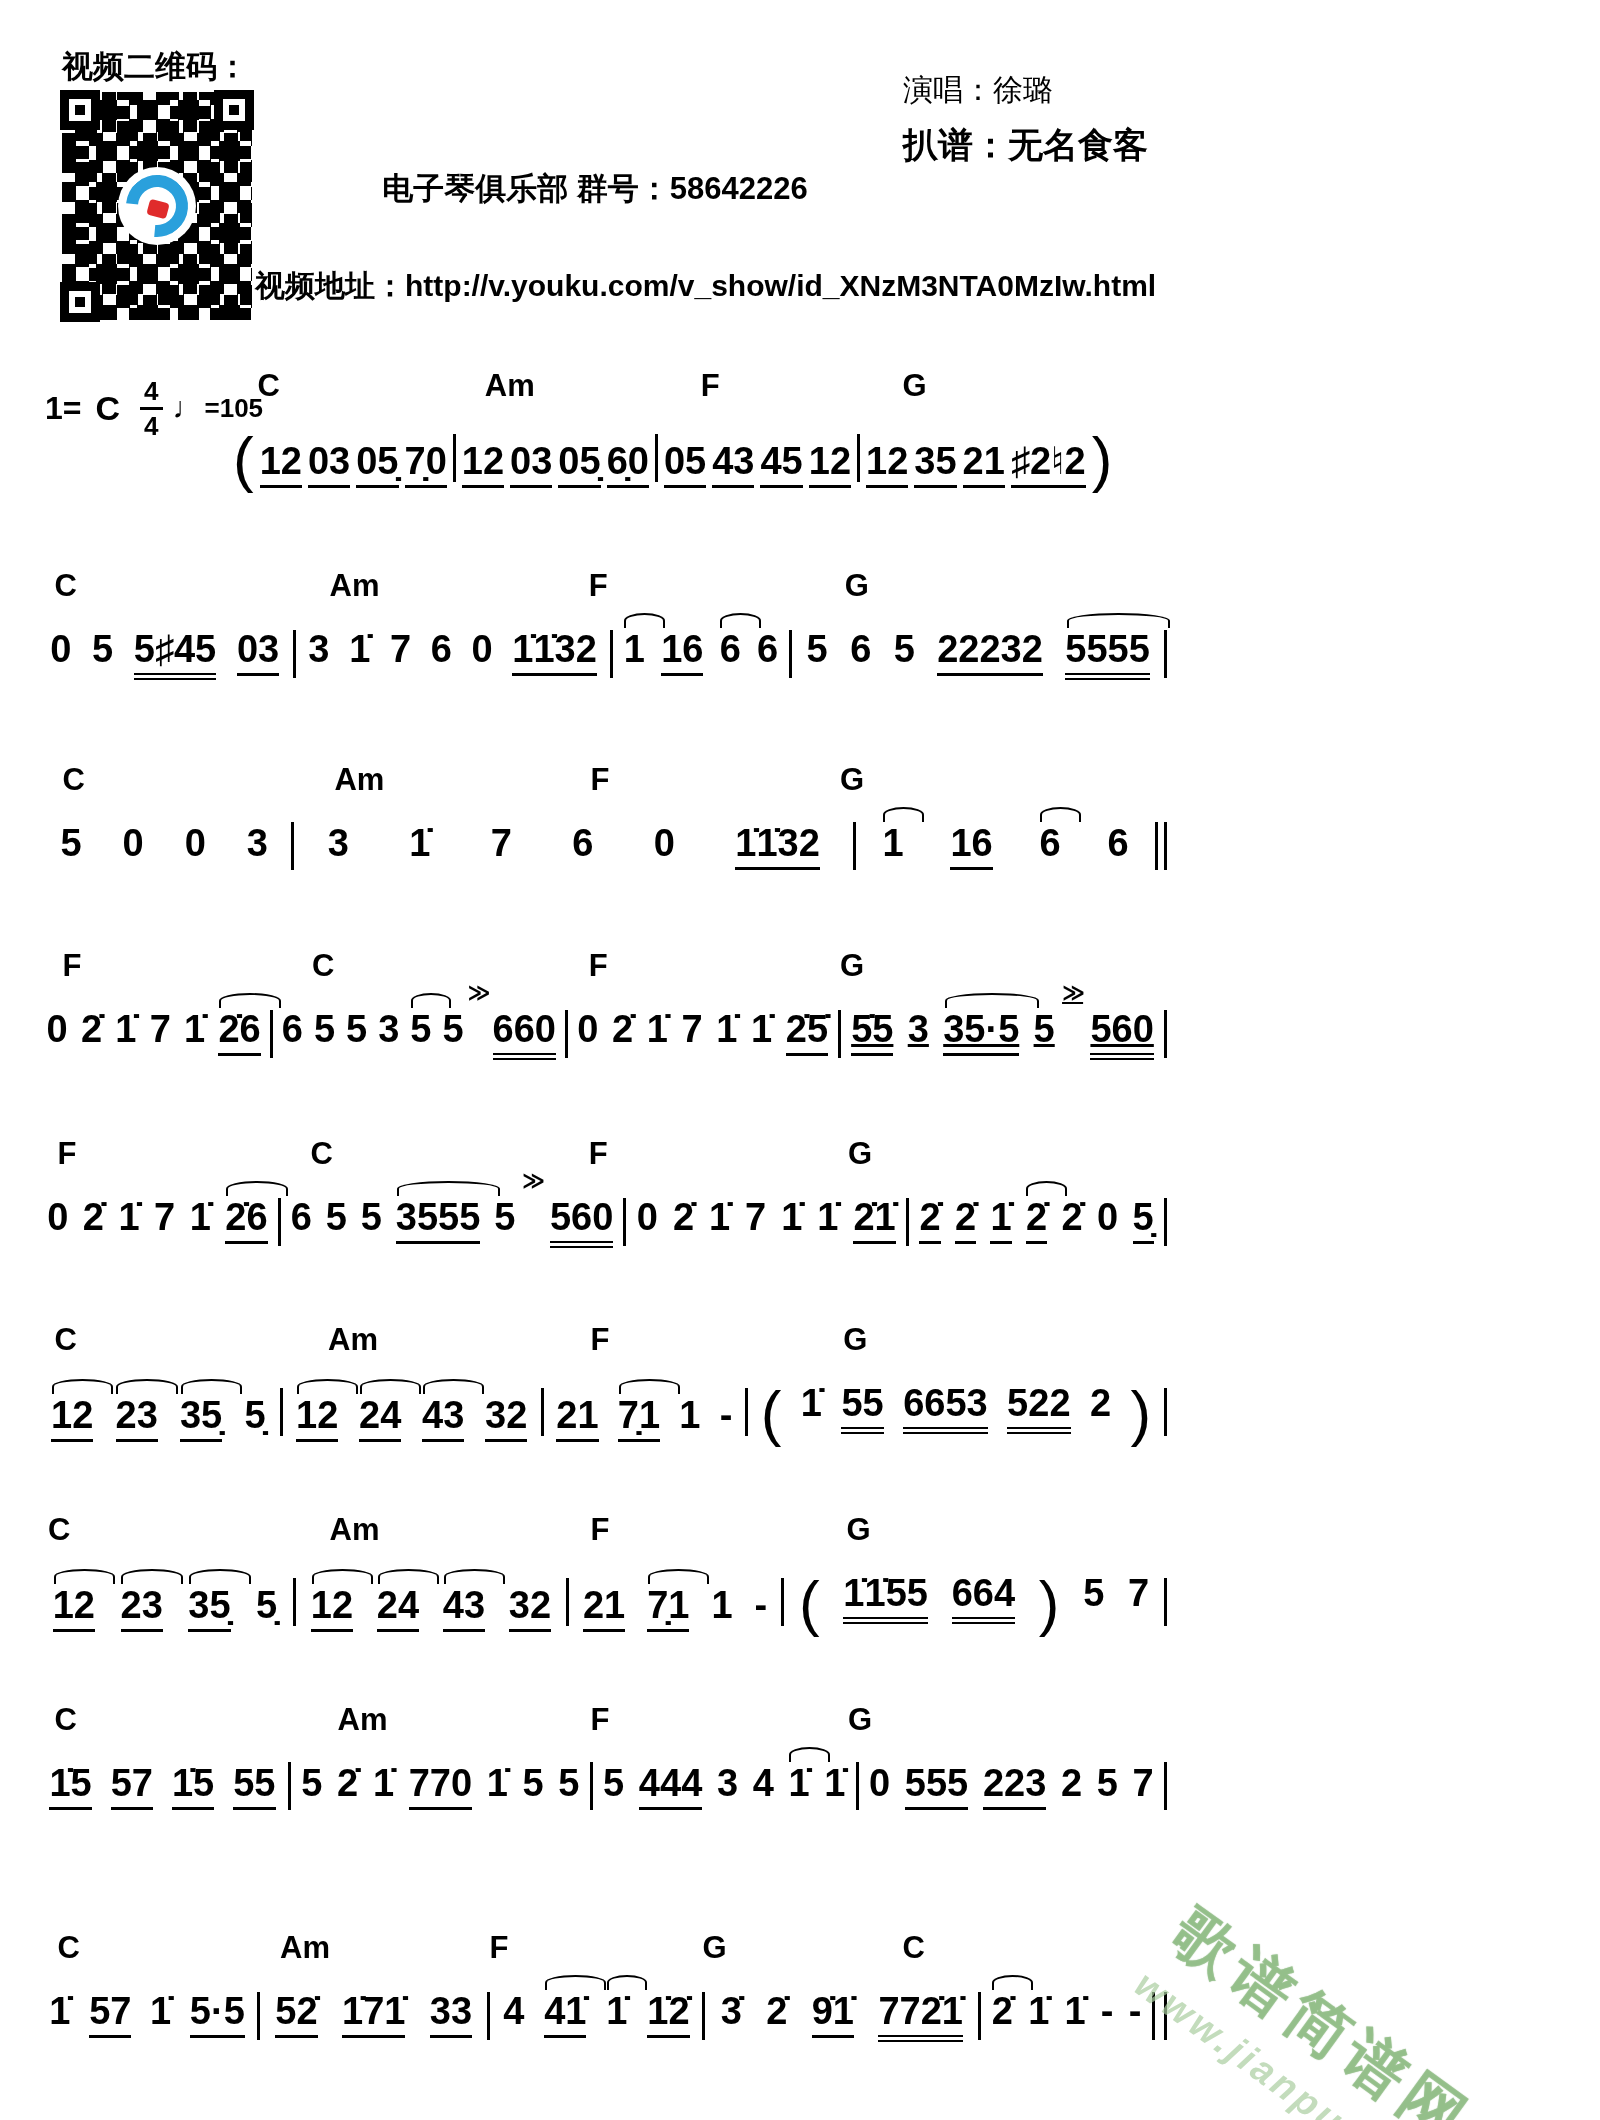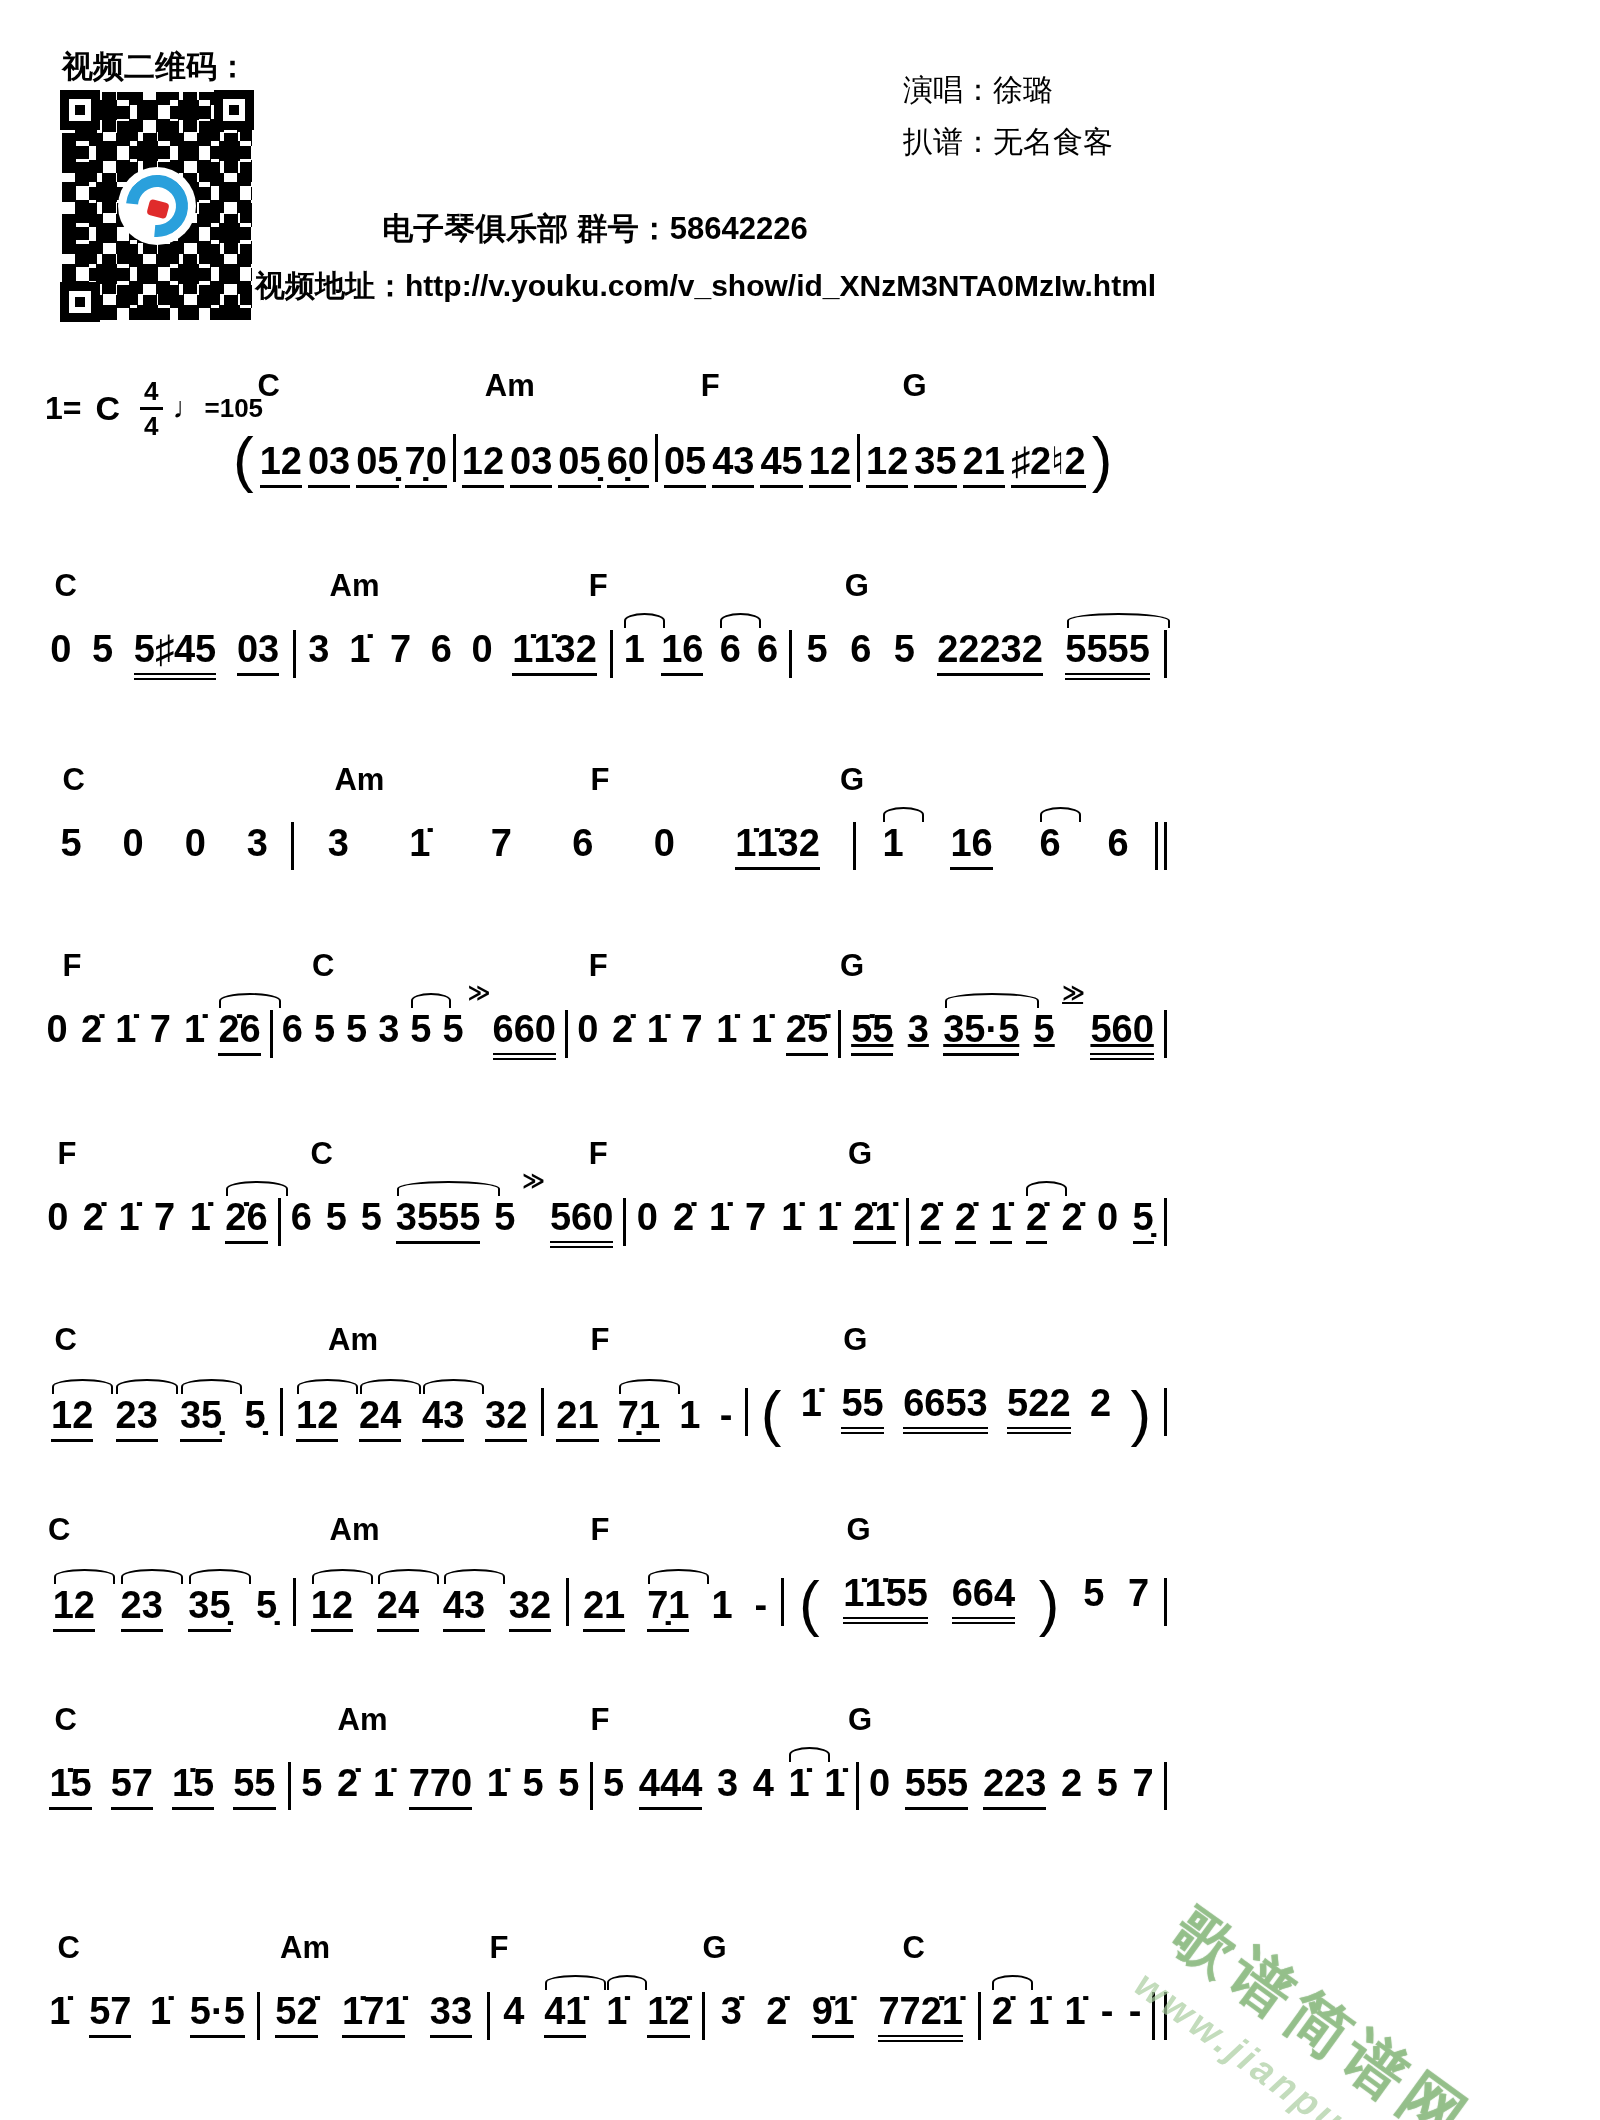--- a/index.html
+++ b/index.html
@@ -19,22 +19,22 @@
   .qrlogo{position:absolute;left:50%;top:50%;width:78px;height:78px;margin:-39px 0 0 -39px;
       background:#fff;border-radius:50%;}
   .qrlogo::before{content:'';position:absolute;left:8px;top:8px;width:62px;height:62px;box-sizing:border-box;
       border:12px solid #2aa0dc;border-left-color:transparent;border-radius:50%;transform:rotate(-40deg);}
   .qrlogo::after{content:'';position:absolute;left:30px;top:34px;width:20px;height:16px;background:#e02b2b;
       border-radius:4px;transform:rotate(15deg);}
   .title{position:absolute;left:350px;top:48px;width:490px;text-align:center;
       font-family:"Liberation Serif","DejaVu Serif",serif;font-size:58px;font-weight:400;letter-spacing:2px;}
   .singer{position:absolute;left:903px;top:70px;font-family:"Liberation Serif","DejaVu Serif",serif;
       font-size:30px;}
-  .transcriber{position:absolute;left:903px;top:122px;font-size:30px;font-weight:400;}
-  .club{position:absolute;left:350px;top:168px;width:490px;text-align:center;font-size:31px;font-weight:700;margin-top:40px;}
+  .transcriber{position:absolute;left:903px;top:122px;font-size:35px;font-weight:700;}
+  .club{position:absolute;left:350px;top:168px;width:490px;text-align:center;font-size:31px;font-weight:700;}
   .url{position:absolute;left:255px;top:266px;font-size:30px;font-weight:700;letter-spacing:0px;}
 
   
   .meta{position:absolute;left:45px;top:378px;display:flex;align-items:center;height:60px;}
   .meta .keyeq{font-size:32px;font-weight:700;}
   .meta .keyname{font-size:34px;font-weight:700;margin:0 10px 0 14px;}
   .ts{display:inline-flex;flex-direction:column;align-items:center;font-size:26px;font-weight:700;line-height:1;margin:0 10px;}
   .ts .tn{border-bottom:3px solid #000;padding:0 4px 3px;}
   .ts .td{padding-top:3px;}
   .tempo{font-size:26px;font-weight:700;display:flex;align-items:center;}

